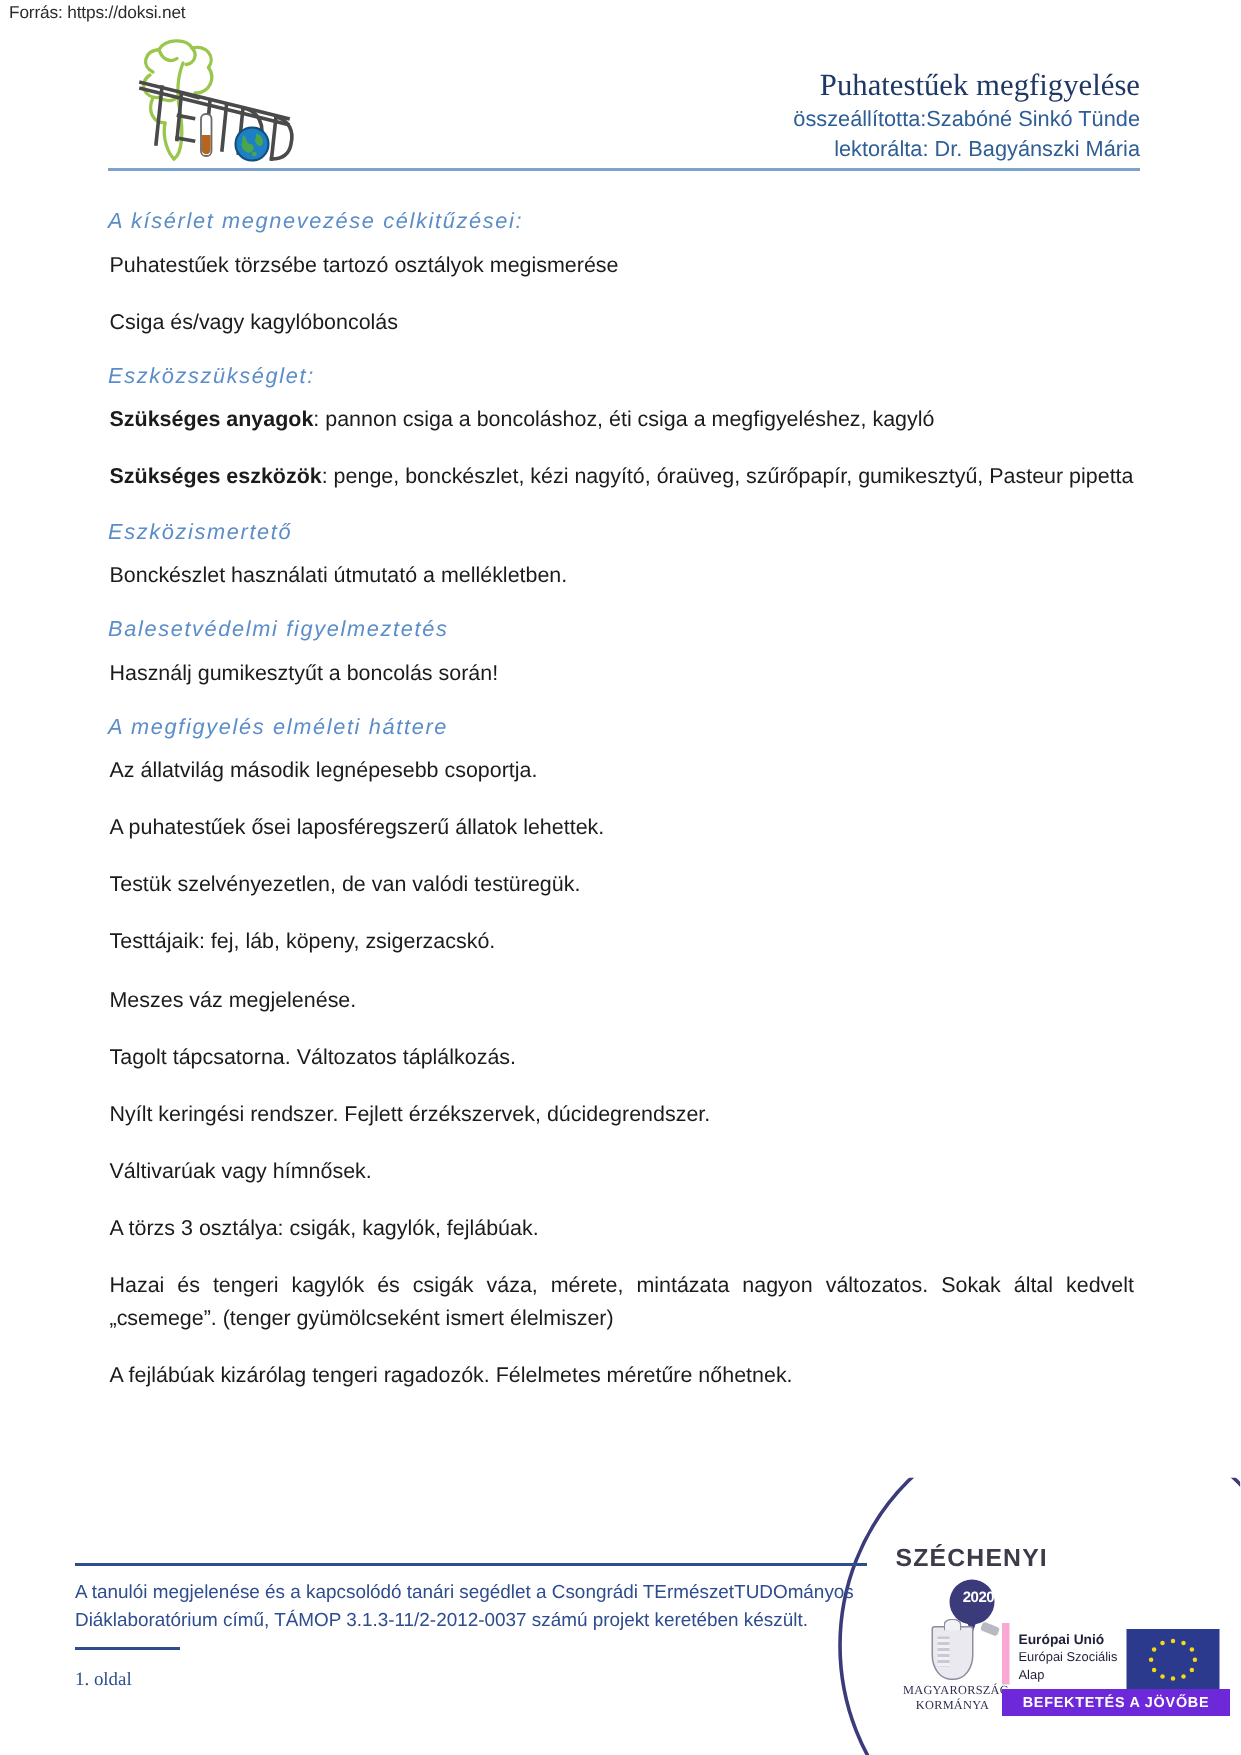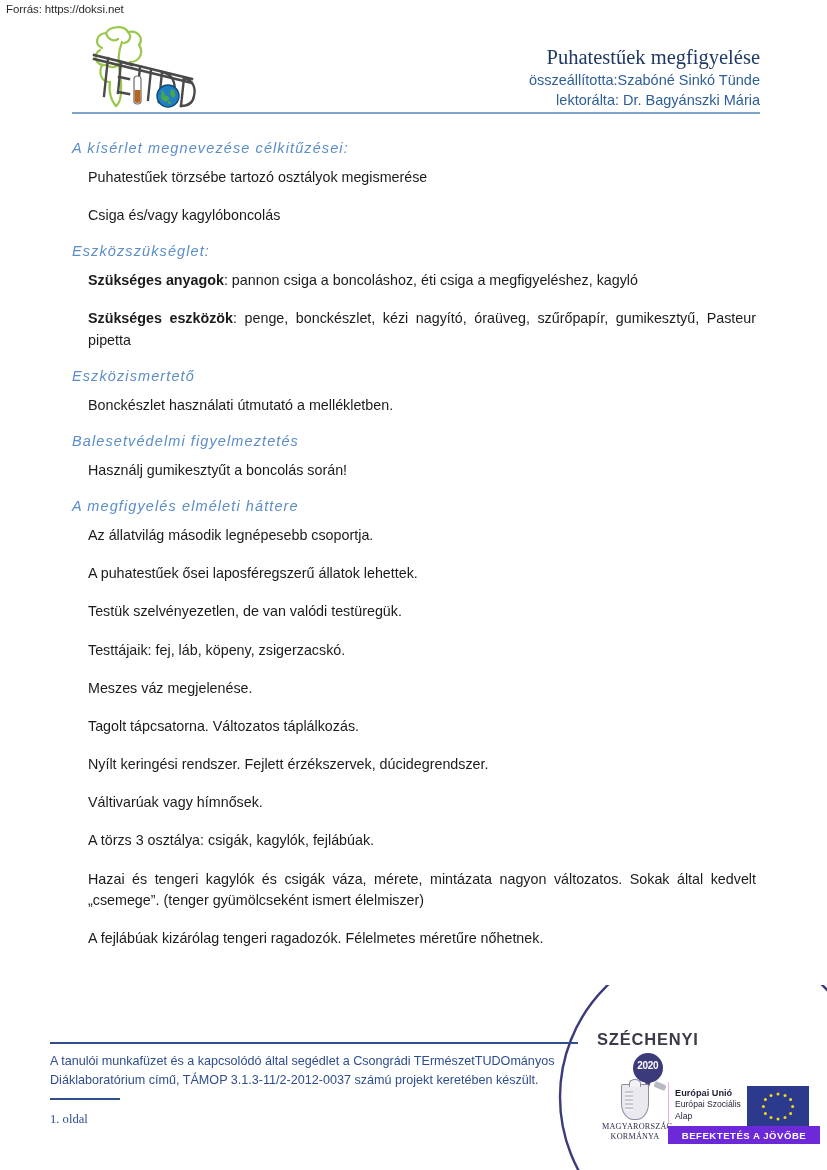--- a/index.html
+++ b/index.html
@@ -97,21 +97,21 @@
     letter-spacing: 1.1px;
     margin: 15px 0 11px 0;
   }
   .sec-head:first-child { margin-top: 0; }
 
   p.para {
     font-family: "Liberation Sans", sans-serif;
     font-size: 14.3px;
     color: #1b1b1b;
     line-height: 1.48;
-    margin: 0 0 17px 16px;
+    margin: 0 0 17px 1px;
   }
   p.para.justify { text-align: justify; }
   .b { font-weight: bold; }
 
   
   .footer-rule {
     position: absolute;
     left: 50px;
     top: 1042px;
     width: 528px;
@@ -196,21 +196,21 @@
     position: absolute;
     left: 9px; top: 20px;
     width: 12px; height: 17px;
     background: #3b3a7a;
     clip-path: polygon(0% 0%, 100% 0%, 50% 100%);
   }
   .sz-pin-text {
     position: absolute;
     left: 0; top: 7px;
     width: 30px;
-    text-align: center;
+    text-align: right;
     font-family: "Liberation Sans", sans-serif;
     font-weight: bold;
     font-size: 10px;
     color: #ffffff;
     letter-spacing: -0.3px;
   }
   .sz-pin-shadow {
     position: absolute;
     left: 21px; top: 30px;
     width: 12px; height: 6px;
@@ -267,21 +267,21 @@
   .coat-text {
     font-family: "Liberation Serif", serif;
     font-size: 8.2px;
     color: #2e2e50;
     line-height: 1.25;
     letter-spacing: 0.2px;
   }
   .eu-text-col {
     width: 68px;
     padding-top: 5px;
-    border-left: 1px solid #f9a8d4;
+    border-left: 5px solid #f9a8d4;
     padding-left: 6px;
   }
   .eu-t1 {
     font-family: "Liberation Sans", sans-serif;
     font-weight: bold;
     font-size: 9.2px;
     color: #1f1f38;
     line-height: 1.35;
   }
   .eu-t2 {
@@ -420,21 +420,21 @@
   </div>
 
   <div class="arc-wrap">
     <svg width="322" height="185" viewBox="0 0 322 185" xmlns="http://www.w3.org/2000/svg">
       <circle cx="210" cy="112" r="155" fill="none" stroke="#3b3a7a" stroke-width="2.4"></circle>
     </svg>
   </div>
 
   <div class="footer-rule"></div>
   <div class="footer-note">
-    <div>A tanulói munkafüzet és a kapcsolódó által segédlet a Csongrádi TErmészetTUDOmányos</div>
+    <div>A tanulói megjelenése és a kapcsolódó tanári segédlet a Csongrádi TErmészetTUDOmányos</div>
     <div>Diáklaboratórium című, TÁMOP 3.1.3-11/2-2012-0037 számú projekt keretében készült.</div>
   </div>
   <div class="footer-short-rule"></div>
   <div class="page-number">1. oldal</div>
 
   <div class="sz-block">
 
     <div class="sz-title-row">
       <div class="sz-word">SZÉCHENYI</div>
       <div class="sz-pin">

